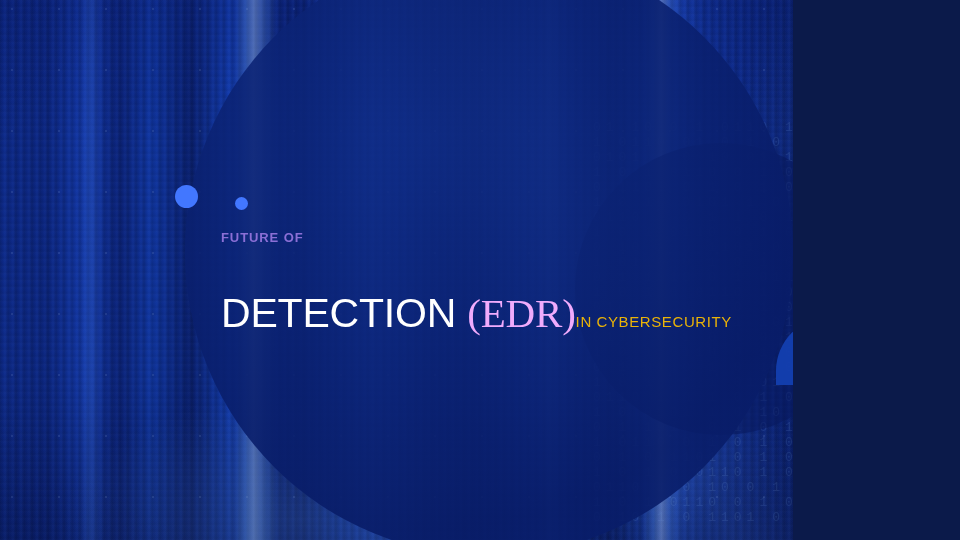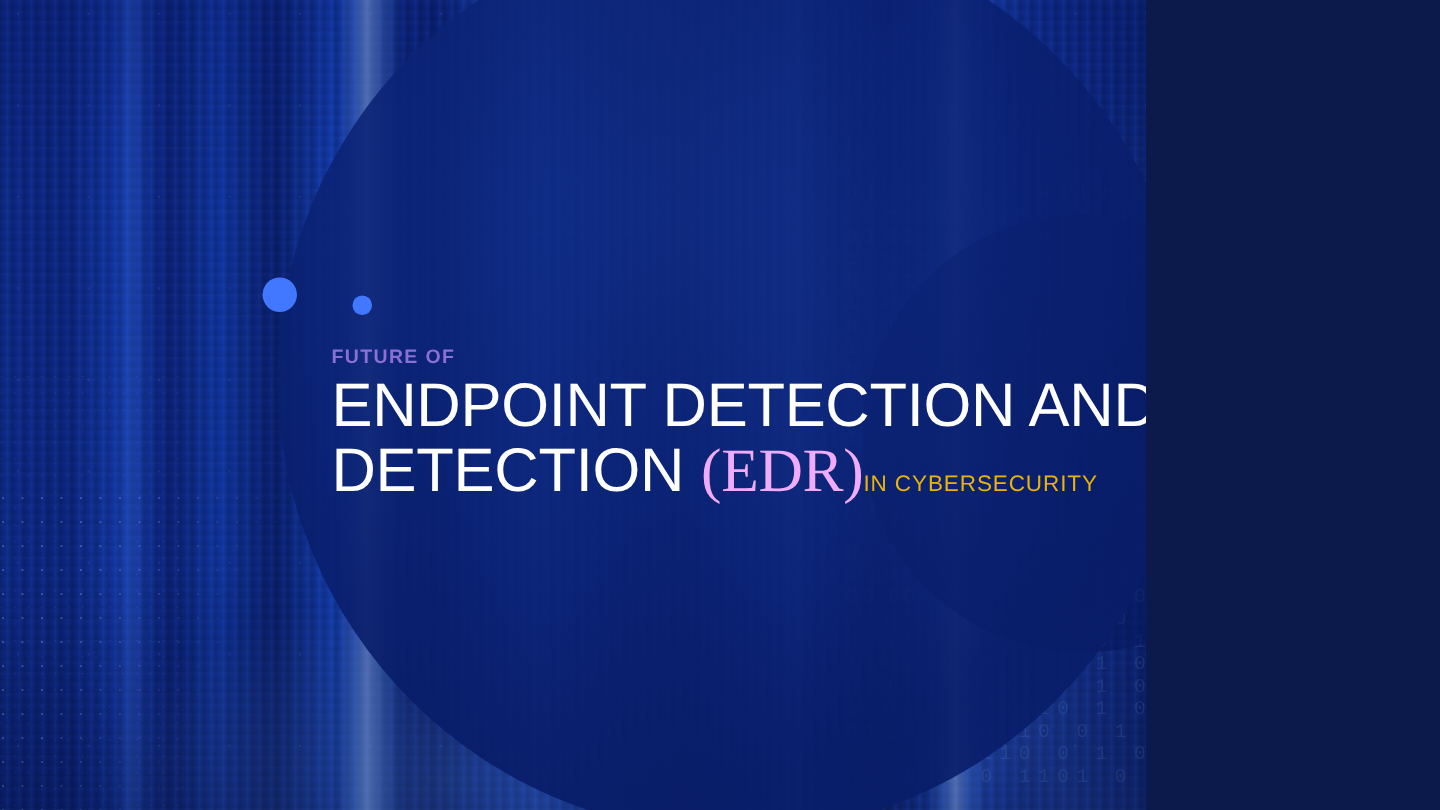--- a/index.html
+++ b/index.html
@@ -8,20 +8,21 @@
     padding: 0;
     background: #0b1a4a;
   }
   #slide {
     position: relative;
     width: 764px;
     height: 540px;
     overflow: hidden;
     font-family: "Liberation Sans", sans-serif;
     background: #1040b8;
+    padding-left: 29px;
   }
 
   
   .bg-layer { position: absolute; inset: 0; }
 
   
   .bg-base {
     background:
       linear-gradient(180deg, rgba(12,40,140,0.35) 0%, rgba(0,0,0,0) 25%, rgba(0,0,0,0) 70%, rgba(8,26,96,0.45) 100%),
       linear-gradient(90deg,
@@ -246,18 +247,18 @@
   <div class="deco-circle" id="circle-secondary"></div>
   <div class="deco-circle" id="circle-main"></div>
   <div id="accent-wedge"></div>
 
   <div class="dot" id="dot-large"></div>
   <div class="dot" id="dot-small"></div>
 
   <div id="text-block">
     <div id="eyebrow">FUTURE OF</div>
     <h1 id="headline">
-      <span>ENDPOINT DETECTION AND</span><br>
+      <br>
       <span>DETECTION </span><span class="abbrev">(EDR)</span><span id="suffix">IN CYBERSECURITY</span>
     </h1>
   </div>
 
 </div>
 
 </body></html>

